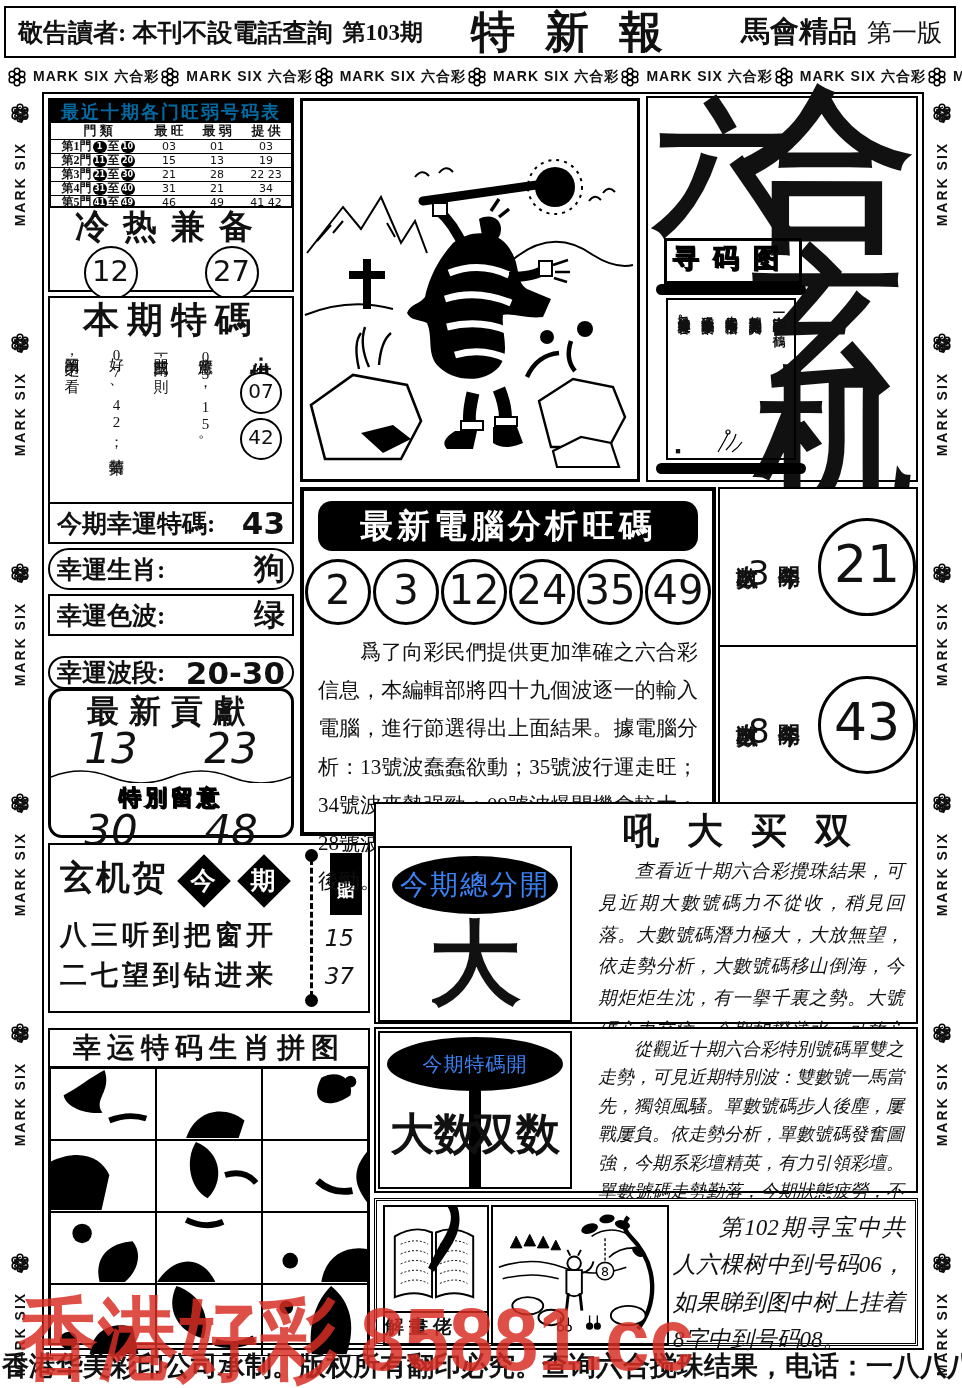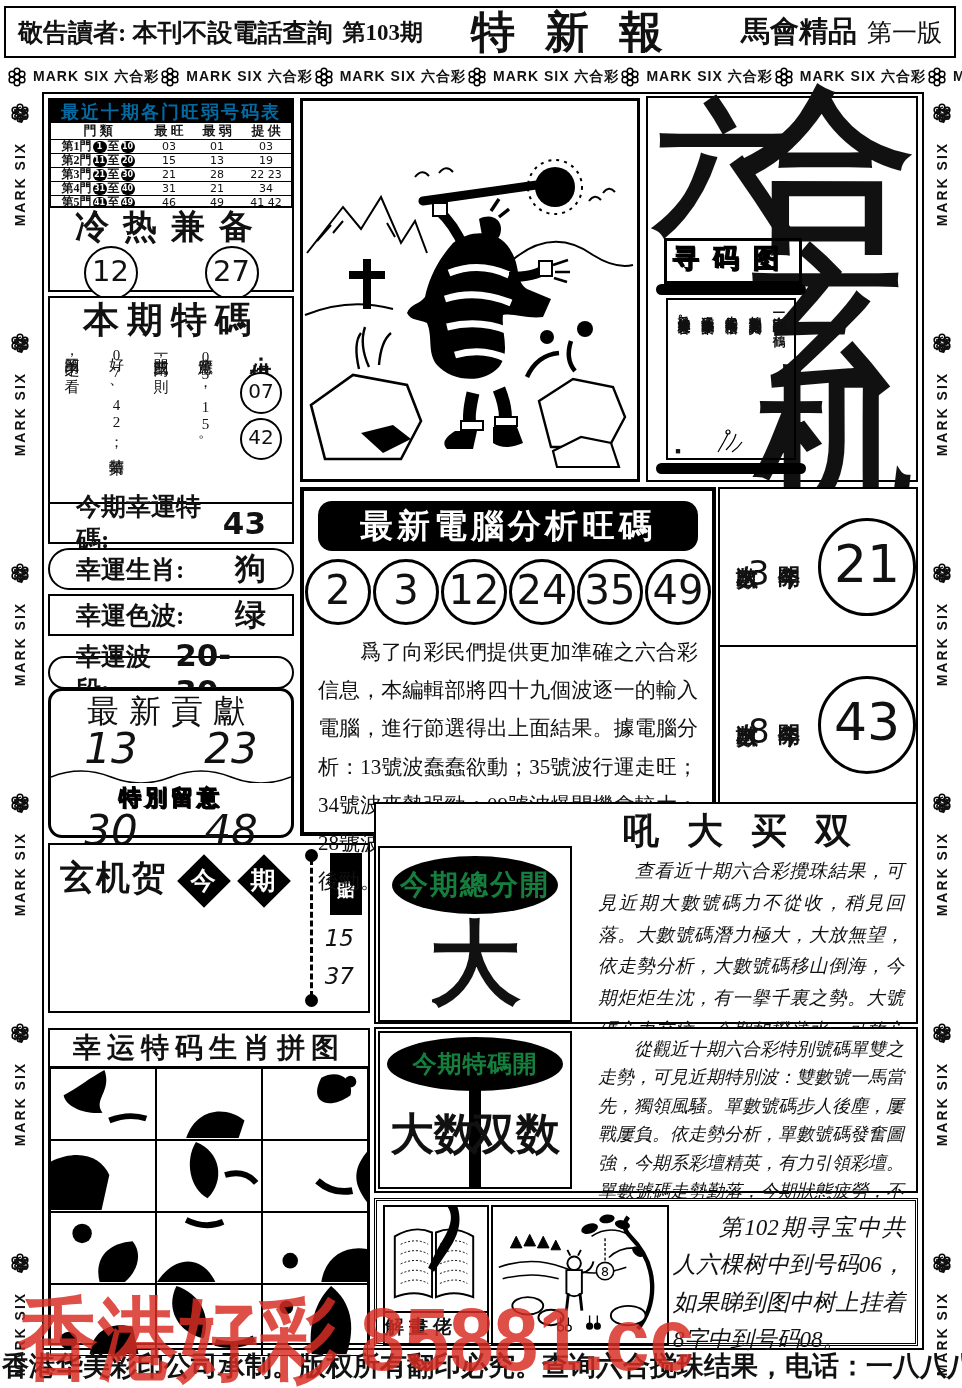--- a/index.html
+++ b/index.html
@@ -29,36 +29,36 @@
   .trow{display:grid;grid-template-columns:94px 48px 48px 1fr;border-top:1px solid #000;align-items:center;text-align:center}
   .trow.head{font-weight:bold;font-size:13px;line-height:16px}
   .trow .num{font-family:"DejaVu Sans",sans-serif;font-size:11px;line-height:13px}
   .doorc{display:flex;align-items:center;justify-content:center;gap:1px;font-weight:bold;font-size:12px;line-height:13px}
   .dot{display:inline-block;min-width:12px;height:12px;border-radius:7px;background:#000;color:#fff;
        font:bold 8px/12px "DejaVu Sans",sans-serif;text-align:center;padding:0 1px}
   
   .ncirc{display:inline-block;border:3px solid #000;border-radius:50%;text-align:center;background:#fff;
          font-family:"DejaVu Sans",sans-serif}
   
-  .lrow{display:flex;justify-content:space-between;align-items:center;padding:0 26px;box-sizing:border-box}
+  .lrow{display:flex;justify-content:space-between;align-items:center;padding:0 7px;box-sizing:border-box}
   .lrow .ll{font-size:25px;font-weight:bold}
   .lrow .lv{font-size:31px;font-weight:bold}
   
   .outline{color:#ef4444;-webkit-text-stroke:1.2px #000;text-shadow:1px 1px 0 #000}
   
   .diam{display:inline-block;width:38px;height:38px;background:#000;transform:rotate(45deg);margin:0 6px;vertical-align:middle}
   .diam span{display:block;width:38px;height:38px;transform:rotate(-45deg);color:#fff;font:900 25px/38px "Liberation Serif",serif;text-align:center}
   
   .cbar{background:#000;border-radius:14px;color:#fff;text-align:center;font-weight:900;letter-spacing:4px}
   .para{text-align:justify;text-indent:2em}
   
   .pz{display:grid;grid-template-columns:repeat(3,1fr);border-top:2px solid #000}
   .pz-cell{border:1px solid #000;height:70px;overflow:hidden}
   .pz-cell svg{display:block;width:100%;height:100%}
-  .ell{background:#000;border-radius:50%;color:#15803d;text-align:center;font-weight:700}
+  .ell{background:#000;border-radius:50%;color:#3b82f6;text-align:center;font-weight:400}
   .hand{font-style:italic}
   .wm{font-family:"Liberation Sans","DejaVu Sans",sans-serif;font-weight:900;color:rgba(216,47,36,.84);
       transform:scaleY(1.12);transform-origin:top left;white-space:nowrap;z-index:50;pointer-events:none}
 </style>
 </head>
 <body>
 
 <div id="page">
 
   <div class="abs bx hdr" style="left:4px;top:6px;width:952px;height:52px">
@@ -444,41 +444,45 @@
   <div class="abs bx lrow" style="left:48px;top:594px;width:246px;height:42px">
     <span class="ll">幸運色波:</span>
     <span class="lv" style="font-weight:900">绿</span>
   </div>
   <div class="abs bx lrow" style="left:48px;top:656px;width:246px;height:33px;border-radius:21px">
     <span class="ll">幸運波段:</span>
     <span class="lv sans">20-30</span>
   </div>
 
   <div class="abs" style="left:48px;top:688px;width:246px;height:150px;border:3px solid #000;border-radius:14px;background:#fff;box-sizing:border-box">
-    <div style="text-align:center;font-size:32px;font-weight:400;letter-spacing:10px;line-height:36px;margin-top:2px">最新貢獻</div>
+    <div style="text-align:center;font-size:32px;font-weight:700;letter-spacing:10px;line-height:36px;margin-top:2px">最新貢獻</div>
     <div style="display:flex;justify-content:space-around;font-size:42px;line-height:40px" class="hand sans">
       <span>13</span>
       <span>23</span>
     </div>
     <svg width="240" height="14" viewBox="0 0 240 14">
         <path d="M0 8 q30 -12 60 0 t60 0 t60 0 t60 0" fill="none" stroke="#000" stroke-width="1.6"></path>
       </svg>
     <div class="outline" style="text-align:center;font-size:22px;font-weight:900;letter-spacing:4px;line-height:22px">特別留意</div>
     <div style="display:flex;justify-content:space-around;font-size:42px;line-height:44px" class="hand sans">
       <span>30</span>
       <span>48</span>
     </div>
   </div>
 
   <div class="abs bx" style="left:48px;top:843px;width:322px;height:170px;box-sizing:border-box;display:flex">
     <div style="flex:1;padding:10px 0 0 10px">
       <div style="font-size:34px;font-weight:900;letter-spacing:2px">
         <span>玄机贺</span>
         <span class="diam"><span>今</span></span>
         <span class="diam"><span>期</span></span>
+      </div>
+      <div style="font-size:27px;font-weight:bold;letter-spacing:4px;line-height:40px;margin-top:14px">
+        <div>八三听到把窗开</div>
+        <div>二七望到钻进来</div>
       </div>
     </div>
     <div style="width:72px;position:relative">
       <div style="position:absolute;left:14px;top:14px;bottom:14px;border-left:3px dashed #000"></div>
       <div style="position:absolute;left:9px;top:4px;width:13px;height:13px;border-radius:50%;background:#000"></div>
       <div style="position:absolute;left:9px;bottom:4px;width:13px;height:13px;border-radius:50%;background:#000"></div>
       <div style="position:absolute;right:6px;top:8px;width:32px;height:62px;background:#000;color:#fff;text-align:center">
         <span class="vtxt" style="font-size:17px;font-weight:bold;margin-top:4px;color:#fff">貼士</span>
       </div>
       <div class="hand sans" style="position:absolute;right:14px;top:80px;font-size:23px">15</div>
@@ -697,21 +701,21 @@
     <div style="text-align:center;font-size:92px;font-weight:900;line-height:100px">大</div>
   </div>
 
   <div class="abs bx" style="left:374px;top:1027px;width:544px;height:166px;box-sizing:border-box">
     <div class="abs" style="left:210px;top:0;right:0;bottom:0;padding:6px 12px 0">
       <div class="para hand" style="font-size:18px;line-height:1.58">從觀近十期六合彩特別號碼單雙之走勢，可見近期特別波：雙數號一馬當先，獨領風騷。單數號碼步人後塵，屢戰屢負。依走勢分析，單數號碼發奮圖強，今期系彩壇精英，有力引領彩壇。單數號碼走勢勤落，今期狀態疲勞，不可過多關注。故今期特碼宜買單數也。</div>
       <div style="text-align:center;font-size:32px;font-weight:bold;letter-spacing:6px">推荐：12、23</div>
     </div>
   </div>
   <div class="abs bx" style="left:378px;top:1031px;width:194px;height:158px;box-sizing:border-box">
-    <div class="ell" style="margin:4px auto 0;width:176px;height:54px;font-size:24px;line-height:54px;letter-spacing:1px">今期特碼開</div>
+    <div class="ell" style="margin:4px auto 0;width:176px;height:54px;font-size:20px;line-height:54px;letter-spacing:1px">今期特碼開</div>
     <div style="margin:-3px auto 0;width:12px;height:100px;background:#000"></div>
     <span class="abs" style="left:10px;top:72px;font-size:44px;font-weight:900">大数</span>
     <span class="abs" style="right:10px;top:72px;font-size:44px;font-weight:900">双数</span>
   </div>
 
   <div class="abs" style="left:374px;top:1198px;width:544px;height:148px;border:3px double #000;background:#fff;box-sizing:border-box">
     <div class="abs" style="left:6px;top:4px;width:102px;height:104px;border:2px solid #000">
       <svg width="98" height="100" viewBox="0 0 100 102">
         <path d="M10 30 Q30 18 48 26 L48 92 Q30 84 10 92 Z" fill="#fff" stroke="#000" stroke-width="2"></path>
         <path d="M90 30 Q70 18 52 26 L52 92 Q70 84 90 92 Z" fill="#fff" stroke="#000" stroke-width="2"></path>

